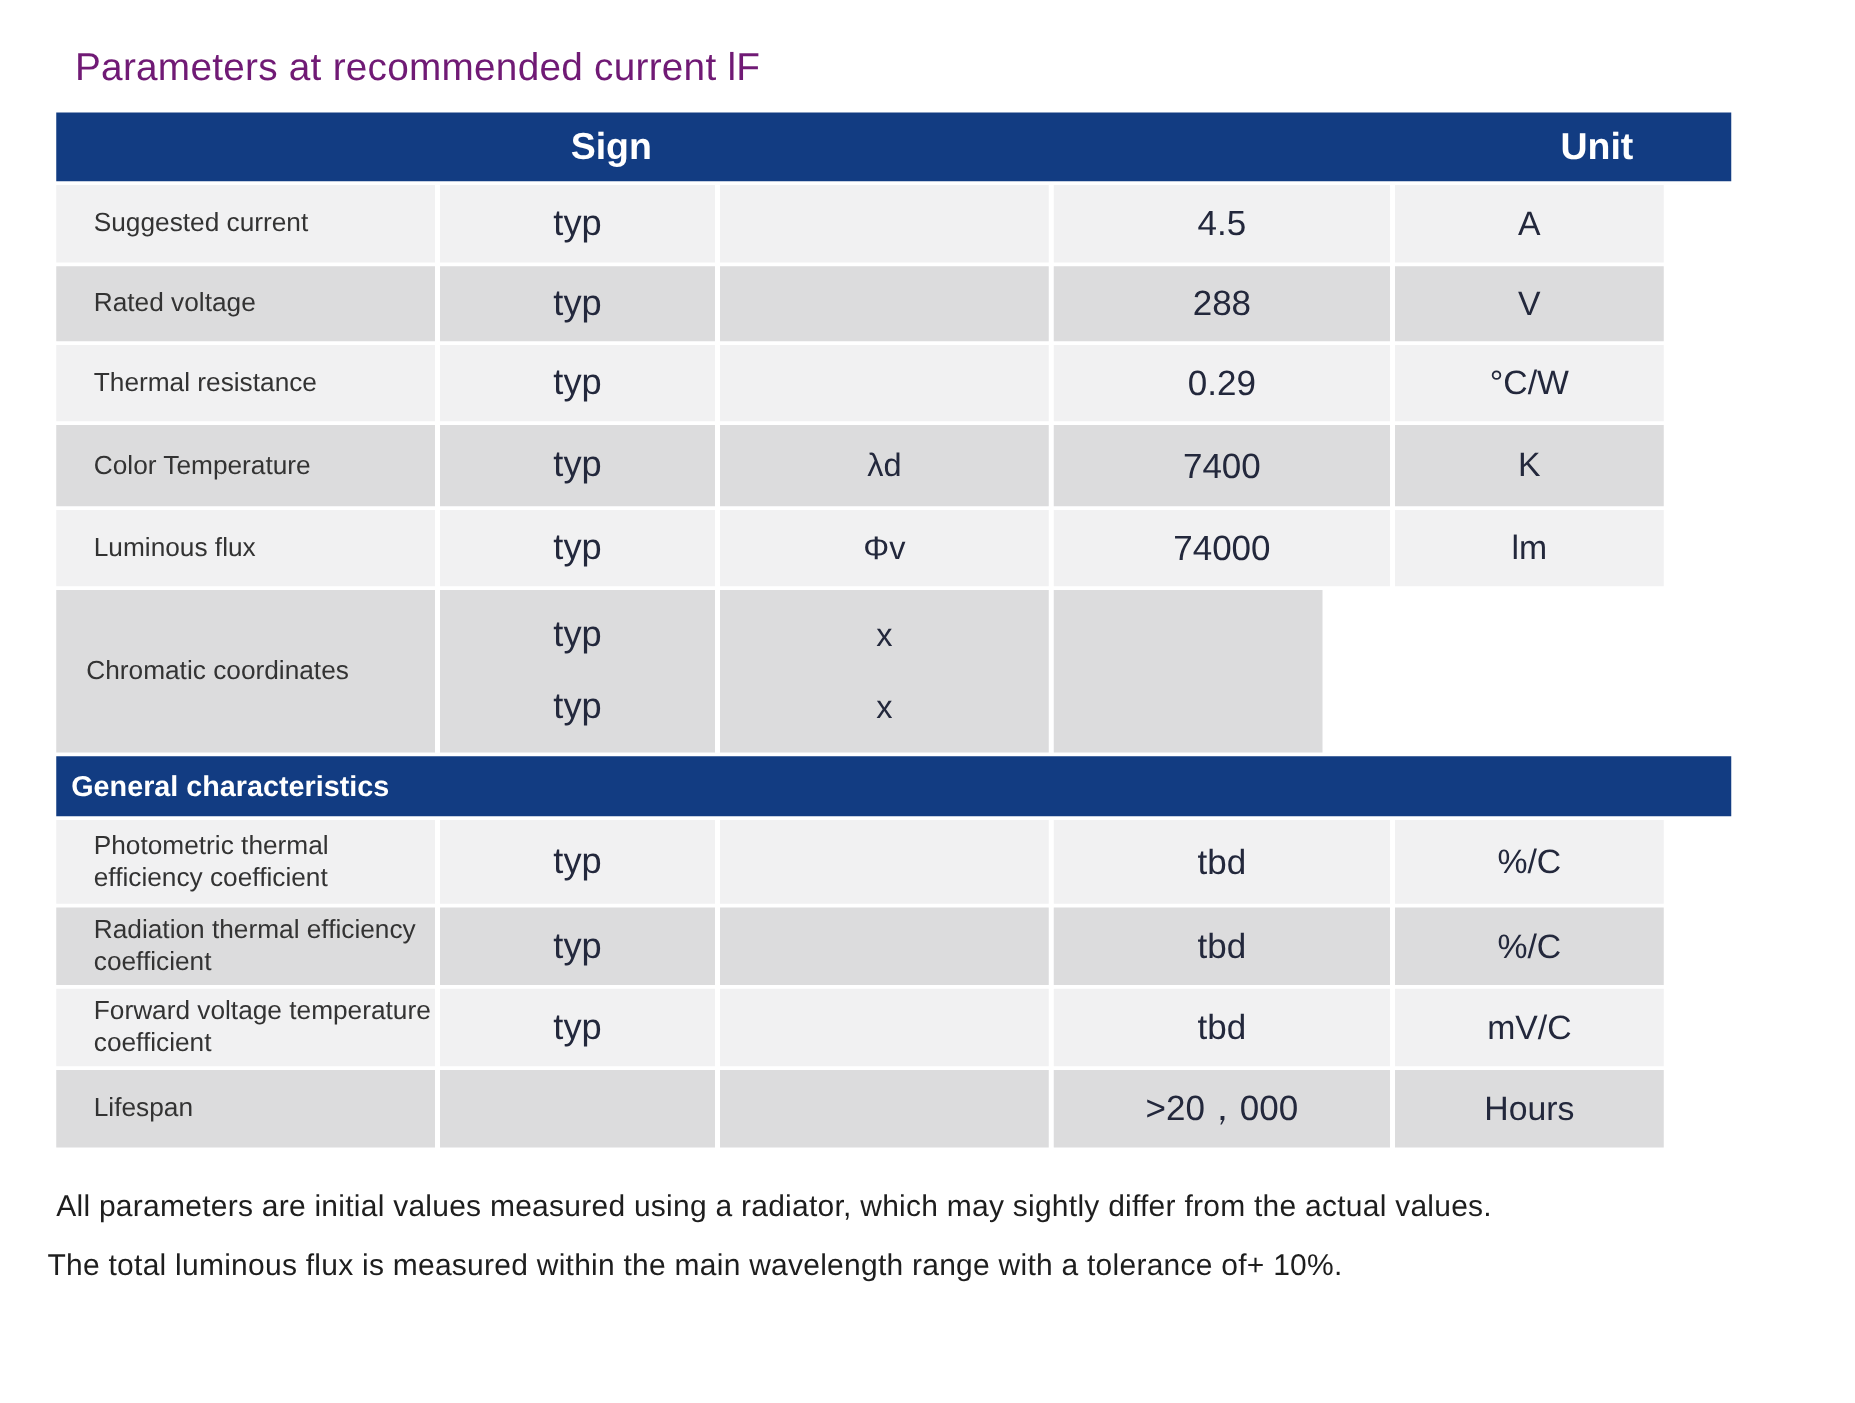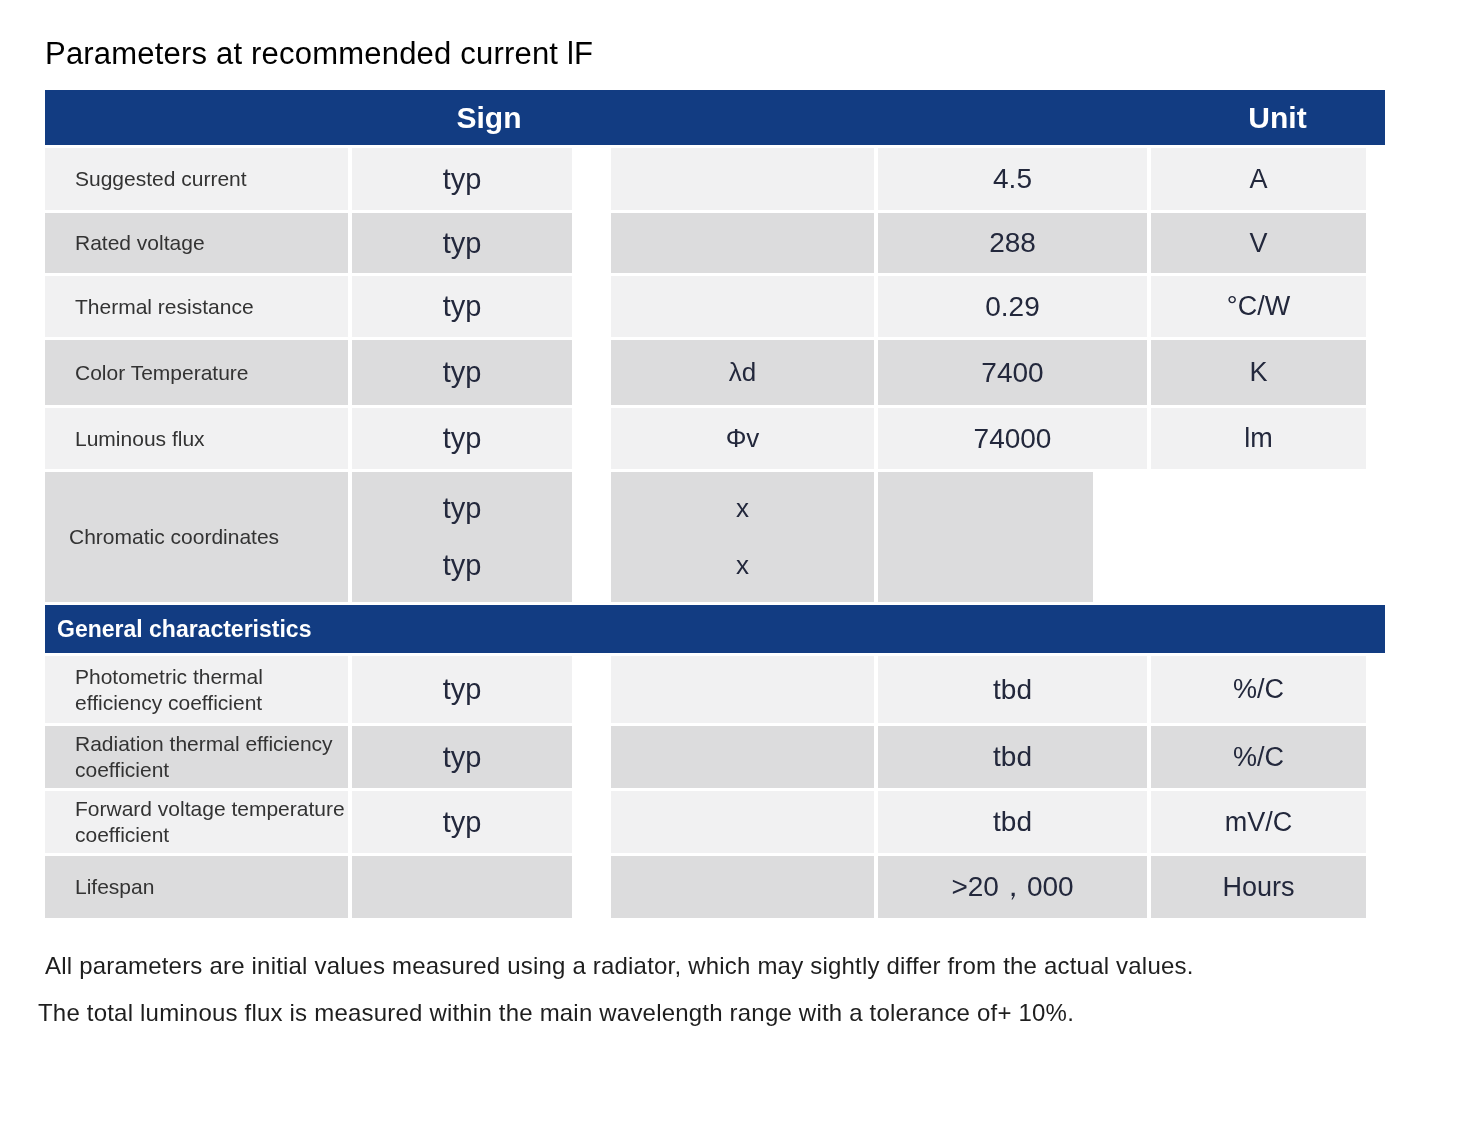--- a/index.html
+++ b/index.html
@@ -6,35 +6,35 @@
   body{background:#ffffff;}
   .page{
     position:relative;
     width:1484px;height:1122px;
     background:#ffffff;
     font-family:"Liberation Sans", sans-serif;
     color:#262626;
     overflow:hidden;
   }
   .title{
-    position:absolute;left:45px;top:36px;
-    font-size:31px;color:#000000;letter-spacing:0.2px;
+    position:absolute;left:60px;top:36px;
+    font-size:31px;color:#701a75;letter-spacing:0.2px;
   }
   .ptable{
     position:absolute;left:45px;top:90px;width:1340px;
     display:flex;flex-direction:column;gap:3px;
   }
   .prow{display:flex;gap:4px;}
   .cell{
     display:flex;align-items:center;justify-content:center;
     box-sizing:border-box;
   }
   .c1{width:303px;justify-content:flex-start;padding-left:30px;text-align:left;}
   .c2{width:220px;}
-  .c3{width:263px;margin-left:35px;}
+  .c3{width:263px;}
   .c4{width:269px;}
   .c5{width:215px;}
   .light .cell{background:#f1f1f2;}
   .dark  .cell{background:#dcdcdd;}
 
   .header-row{
     height:55px;background:#123c82;position:relative;
   }
   .hlabel{
     position:absolute;top:0;height:100%;

